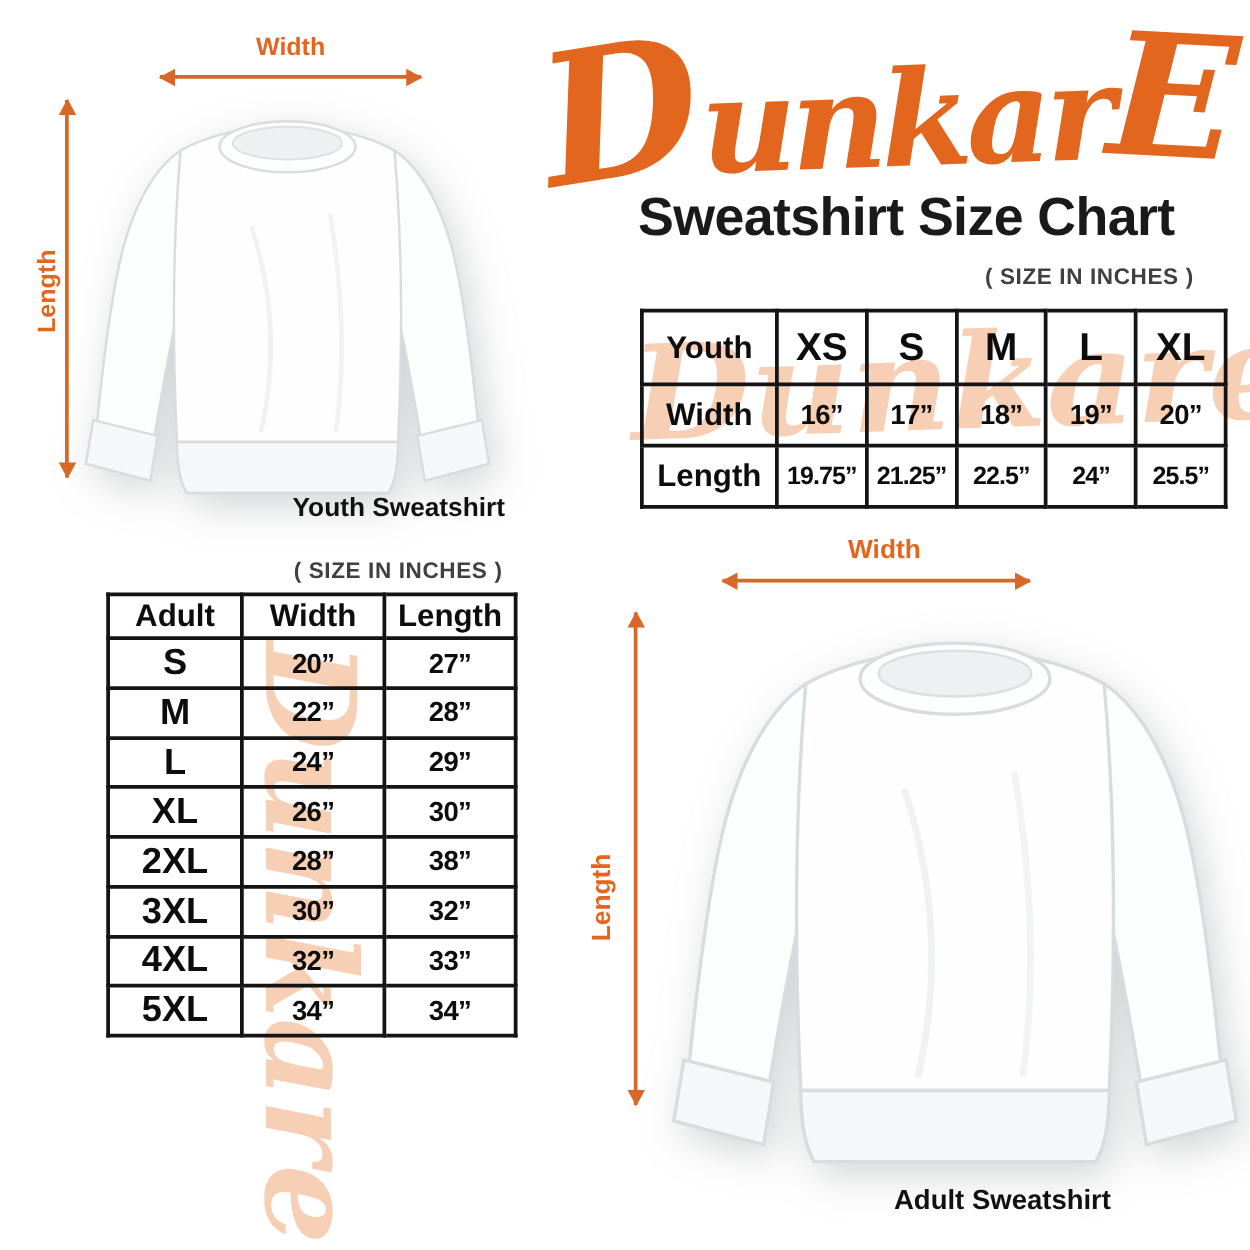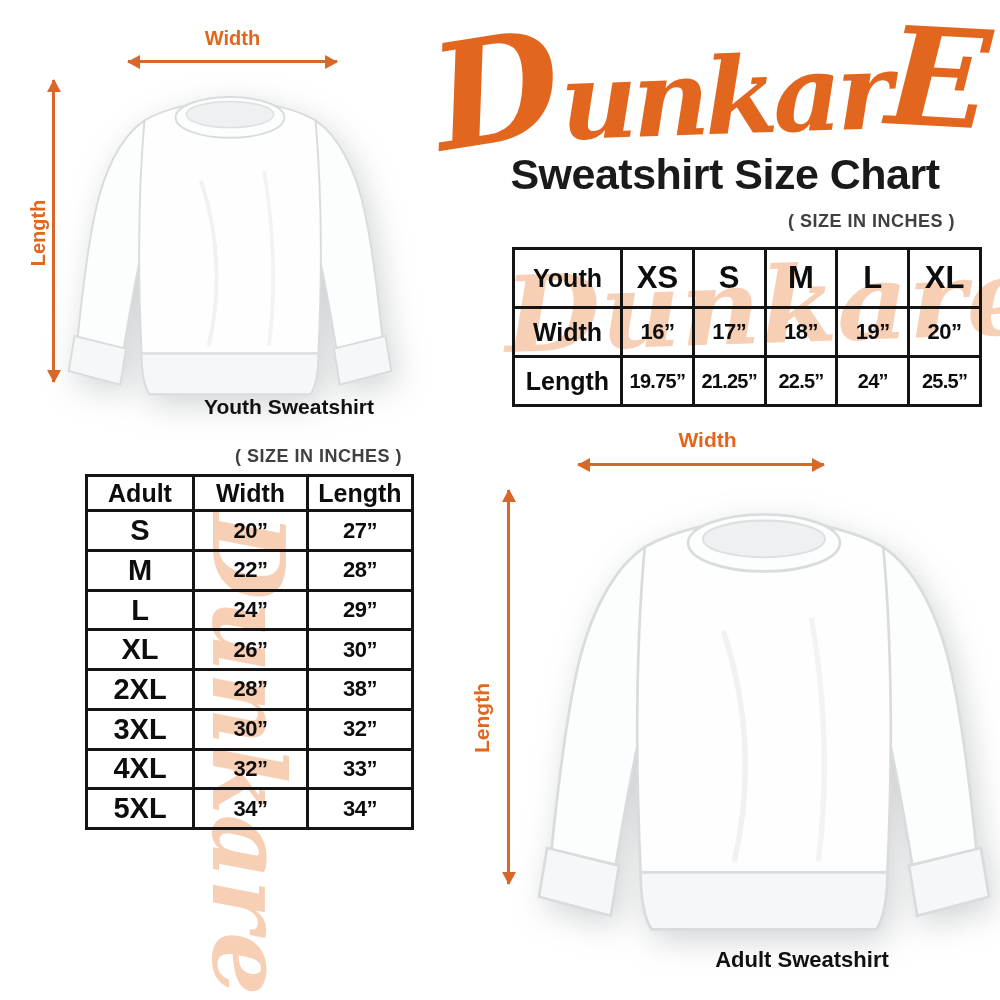--- a/index.html
+++ b/index.html
@@ -67,21 +67,21 @@
   .youth-arrow-l { left:52px;  top:80px;  height:302px; }
   .adult-arrow-w { left:578px; top:463px; width:246px; }
   .adult-arrow-l { left:507px; top:490px; height:394px; }
 
   
   .shirt { position:absolute; z-index:2;
            filter:drop-shadow(6px 10px 16px rgba(110,115,120,0.30)); }
   .youth-shirt { left:55px;  top:64px;  width:350px; height:342px; }
   .adult-shirt { left:520px; top:468px; width:488px; height:478px; }
   .caption { position:absolute; font-weight:bold; color:#111; z-index:3; }
-  .youth-caption { left:204px; top:395px; width:200px; font-size:21px; }
+  .youth-caption { left:204px; top:395px; width:200px; text-align:right; font-size:21px; }
   .adult-caption { left:702px; top:947px; width:200px; text-align:center; font-size:22px; }
 
   .svg-defs { position:absolute; width:0; height:0; overflow:hidden; }
 </style>
 </head>
 <body>
 
 <div class="canvas">
 
   <svg class="svg-defs" aria-hidden="true">

